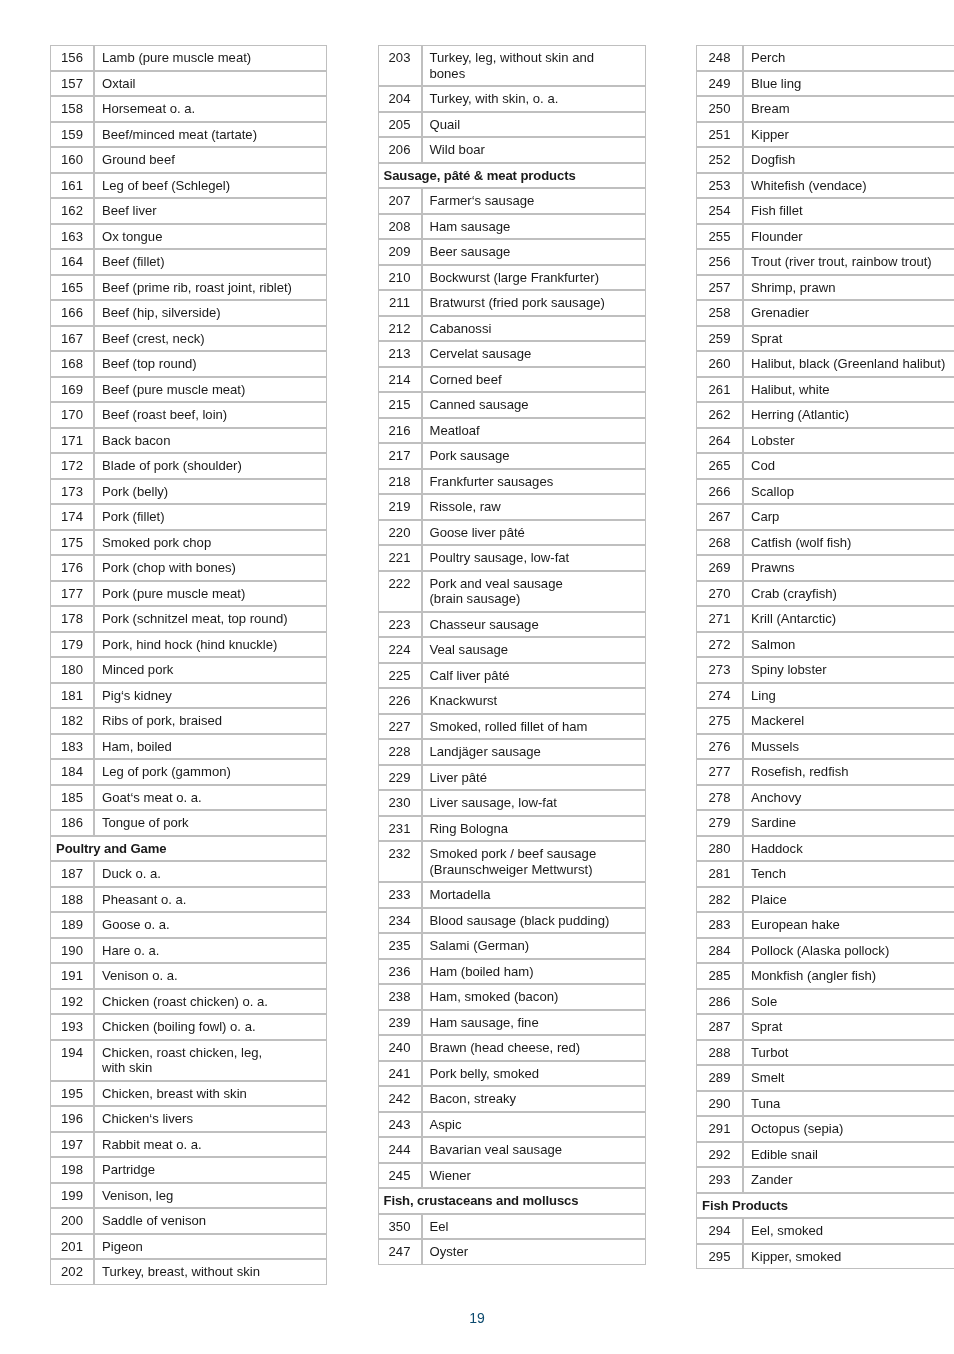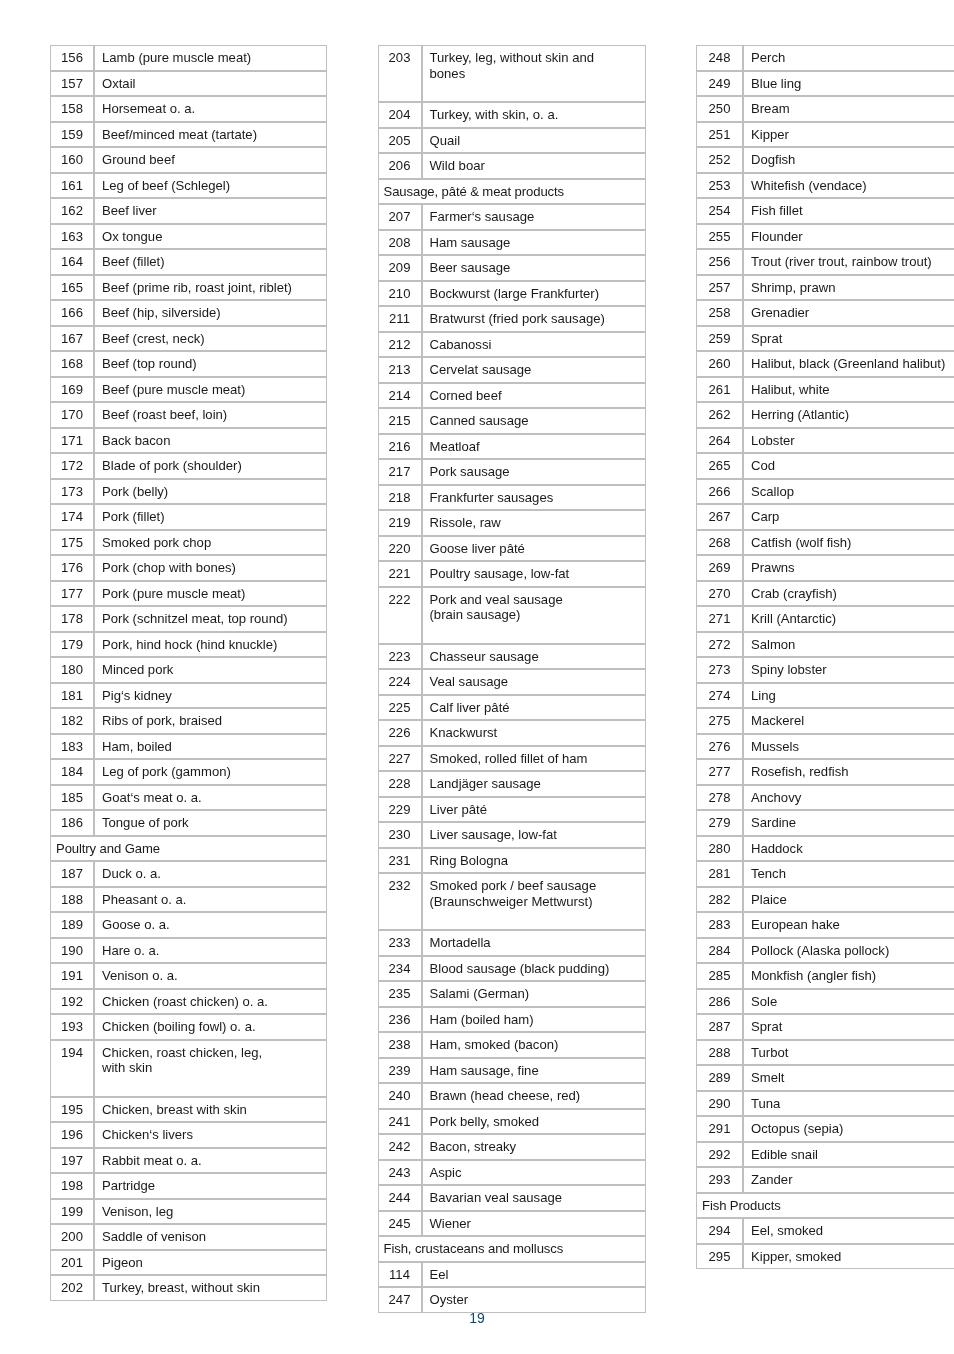--- a/index.html
+++ b/index.html
@@ -65,29 +65,29 @@
   .col-2 .food-table td.num { width: 44px; }
   .col-3 .food-table td.num { width: 47px; }
 
   .food-table td.name {
     padding-left: 7px;
     padding-right: 4px;
     border-left-width: 1.5px;
   }
 
   .food-table td.section {
-    font-weight: normal;
+    font-weight: bold;
     padding-left: 5px;
     padding-right: 4px;
     letter-spacing: -0.1px;
   }
 
   .food-table tr.row-2 td {
     padding-top: 4px;
-    padding-bottom: 20px;
+    padding-bottom: 4px;
   }
 
   .name-line { display: block; white-space: nowrap; }
 
   .page-number {
     position: absolute;
     left: 0;
     right: 0;
     top: 1310px;
     text-align: center;
@@ -652,21 +652,21 @@
             <tr>
               <td class="num">245</td>
               <td class="name">
                 <span class="name-line">Wiener</span>
               </td>
             </tr>
             <tr>
               <td class="section" colspan="2">Fish, crustaceans and molluscs</td>
             </tr>
             <tr>
-              <td class="num">114</td>
+              <td class="num">350</td>
               <td class="name">
                 <span class="name-line">Eel</span>
               </td>
             </tr>
             <tr>
               <td class="num">247</td>
               <td class="name">
                 <span class="name-line">Oyster</span>
               </td>
             </tr>

